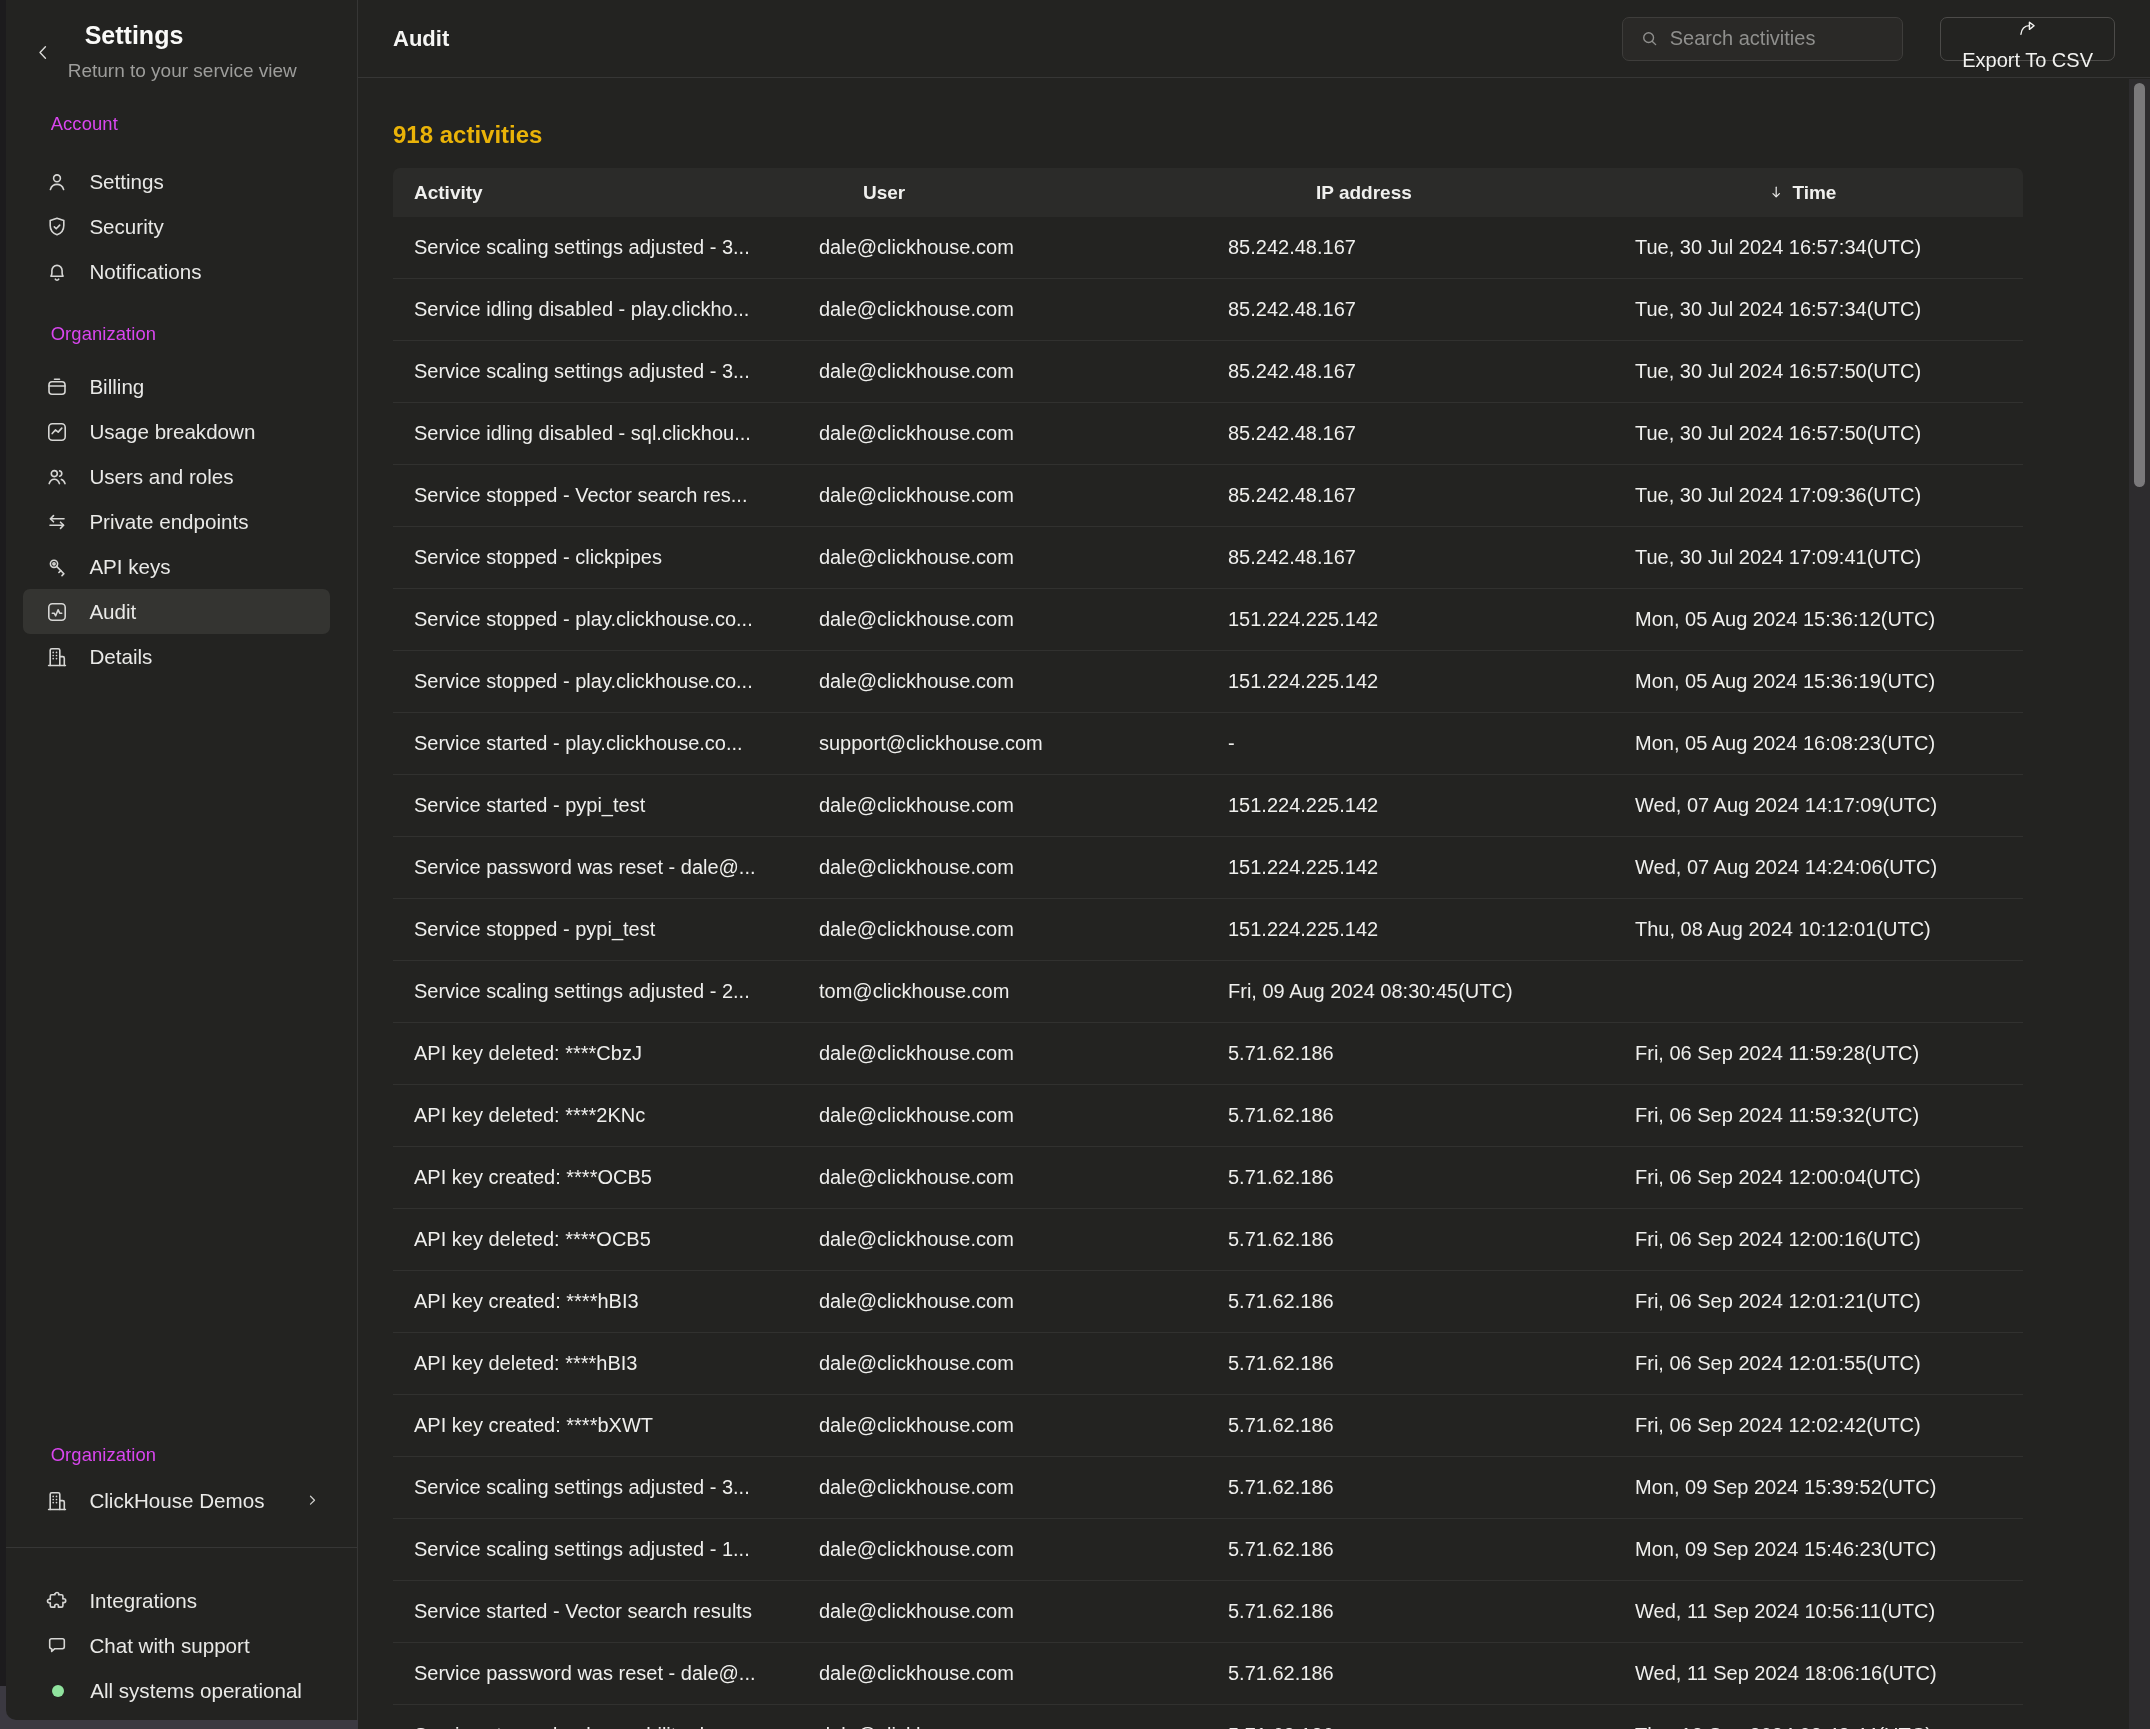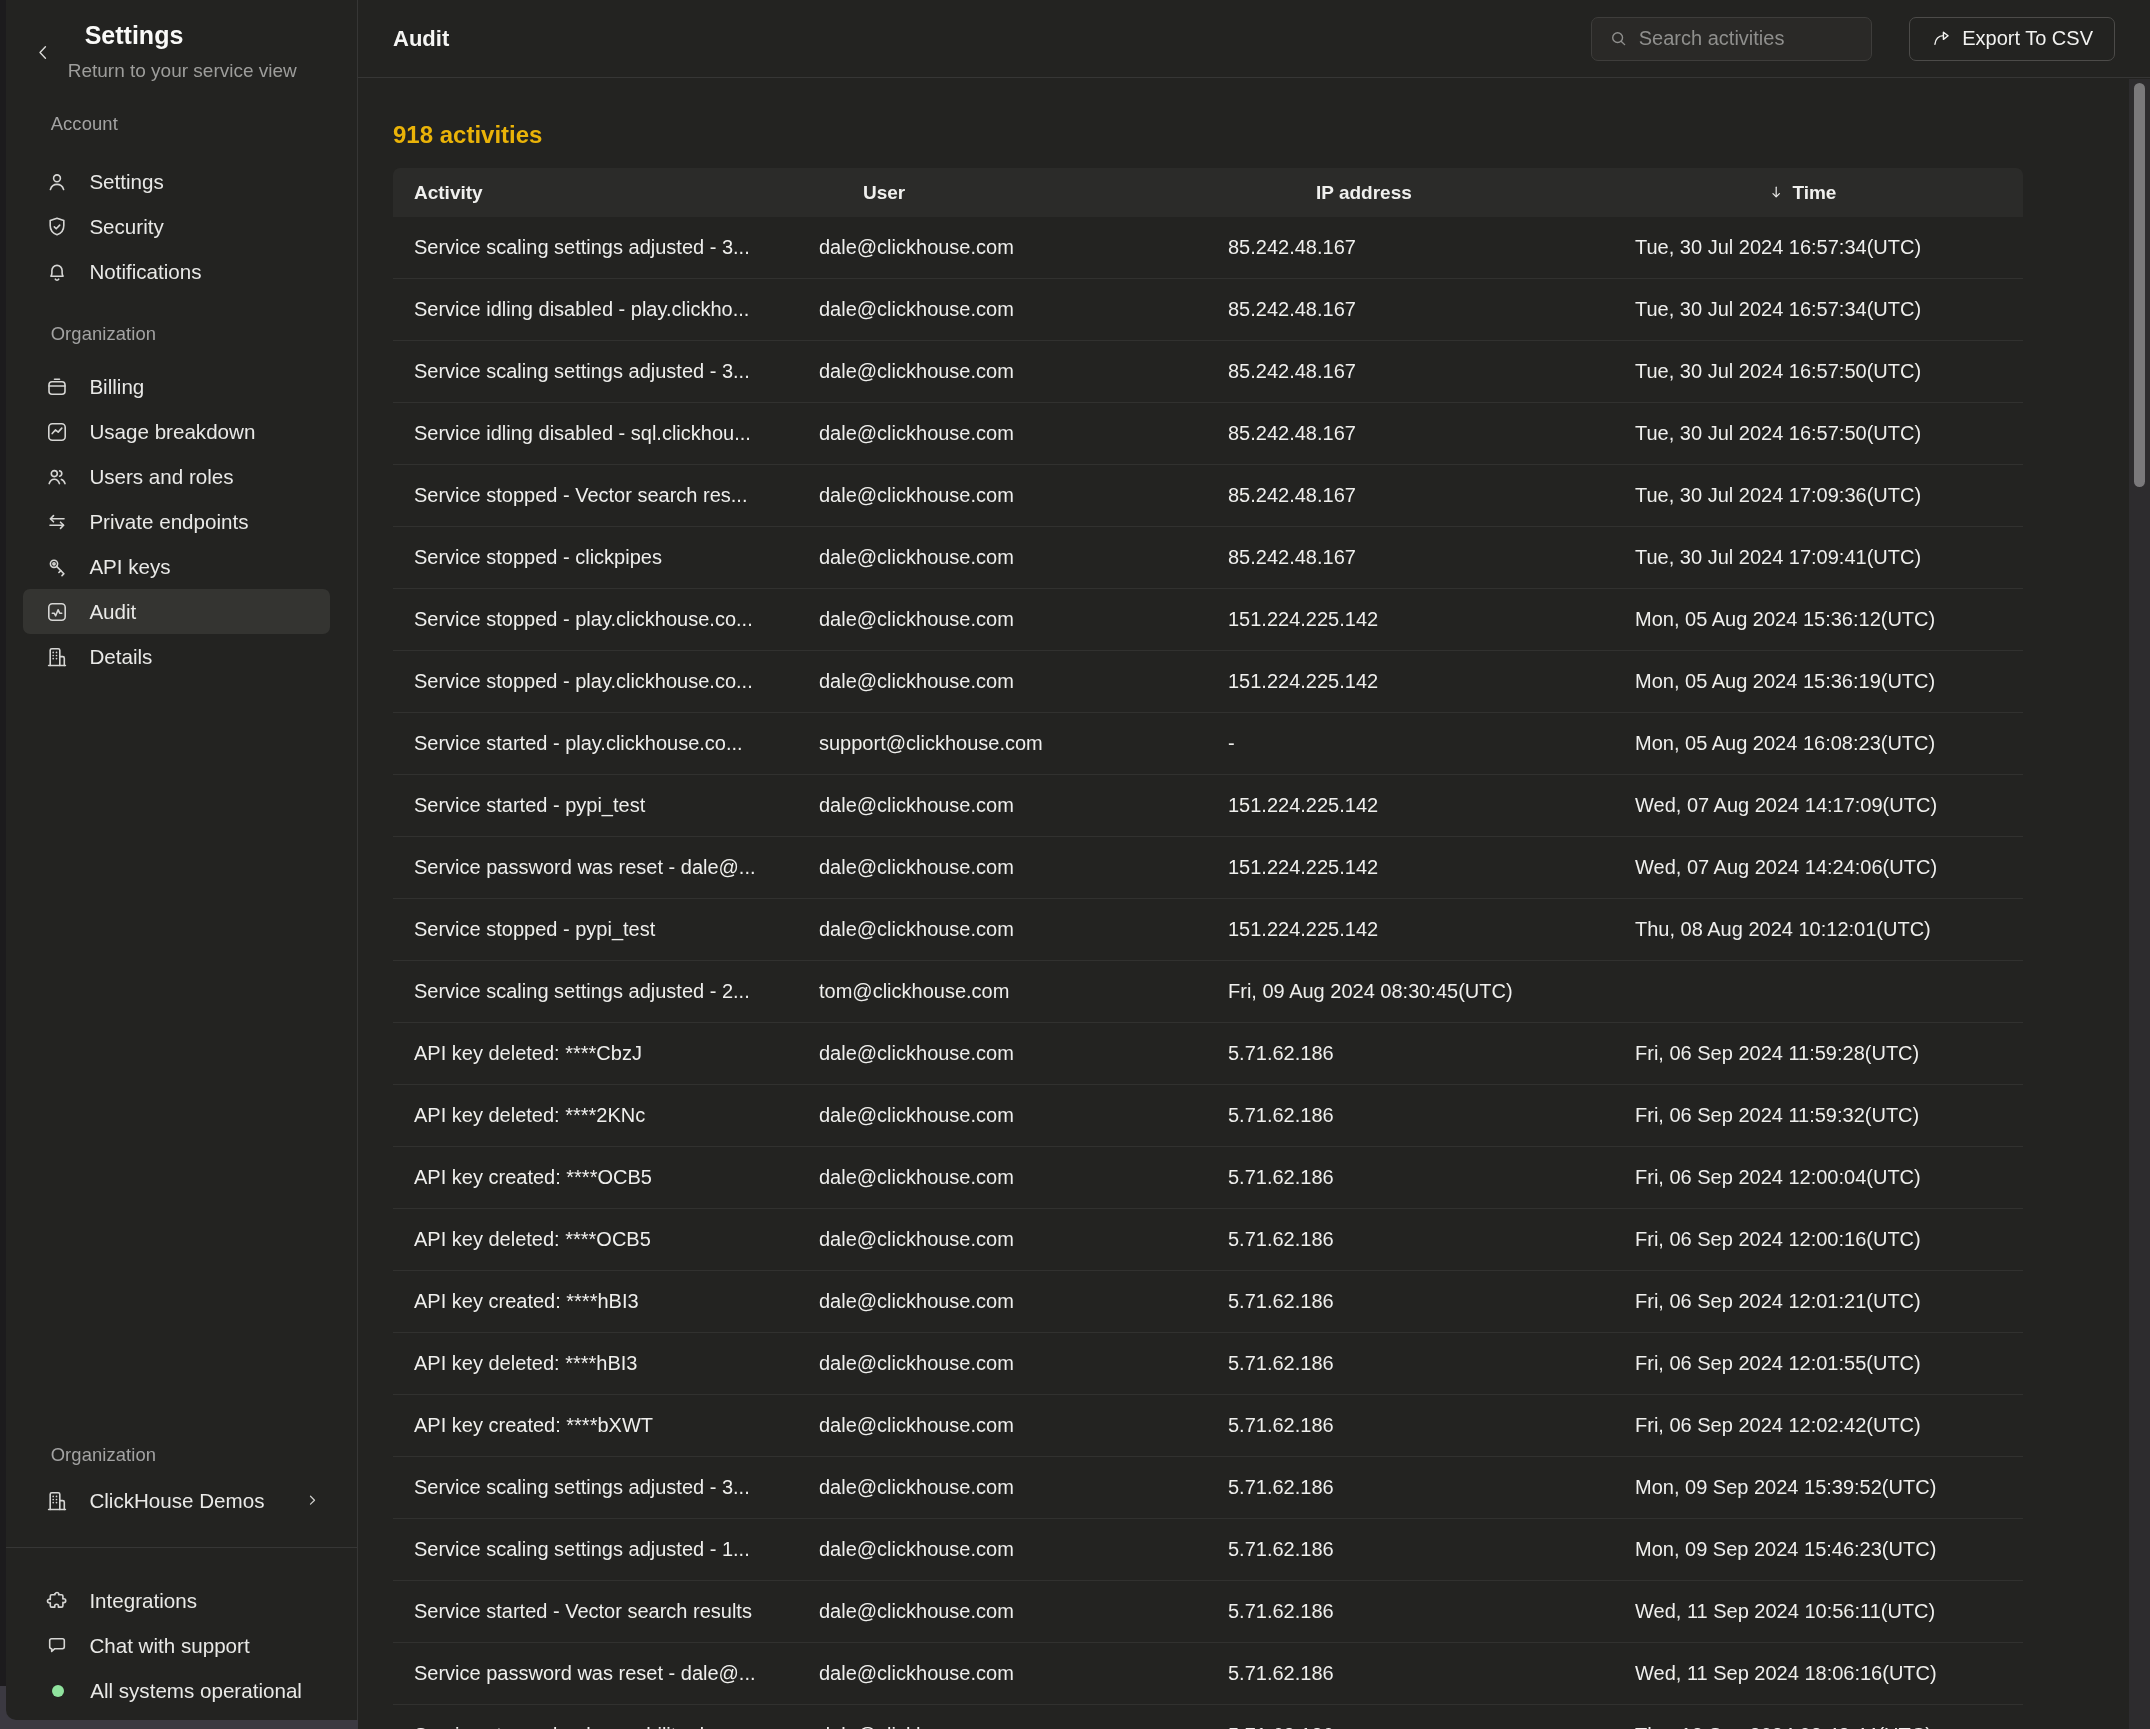--- a/index.html
+++ b/index.html
@@ -12,21 +12,21 @@
   .backdrop-strip { position:absolute; left:0; bottom:0; width:369px; height:43px; background:#3b3941; }
 
   
   .sidebar { position:absolute; left:5.7px; top:0; width:352px; height:1720px;
              background:#232321; border-right:0.7px solid rgba(255,255,255,0.09);
              border-bottom-left-radius:10px; z-index:2; }
   .back-btn { position:absolute; left:24px; top:38px; width:28px; height:28px;
               color:#d9d9d7; display:flex; align-items:center; justify-content:center; cursor:pointer; }
   .sb-title { position:absolute; left:79px; top:21px; font-size:25px; font-weight:700; color:#fafaf8; }
   .sb-subtitle { position:absolute; left:62px; top:60px; font-size:19px; color:#9d9d9b; }
-  .section-label { position:absolute; left:45px; font-size:18.4px; font-weight:500; color:#a3a3a3; letter-spacing:0.1px; }
+  .section-label { position:absolute; left:45px; font-size:18.4px; font-weight:500; color:#d946ef; letter-spacing:0.1px; }
   .nav-list { position:absolute; left:0; width:100%; }
   .nav-item { height:45px; margin:0 27px 0 17.7px; padding-left:22px; border-radius:7px;
               display:flex; align-items:center; gap:20px; cursor:pointer; }
   .nav-item.active { background:#343431; }
   .nicon { width:24px; height:24px; color:#d6d6d4; flex:0 0 auto; }
   .nicon svg { width:24px; height:24px; }
   .nlabel { font-size:20.6px; color:#e9e9e7; white-space:nowrap; }
   .sb-divider { position:absolute; left:0; top:1547px; width:100%; height:0.7px; background:rgba(255,255,255,0.09); }
   .chev-right { margin-left:auto; margin-right:8.5px; width:18.4px; height:18.4px; color:#cfcfcd; }
   .chev-right svg { width:18.4px; height:18.4px; }
@@ -40,21 +40,21 @@
   .tb-spacer { flex:1; }
   .search-box { width:281px; height:44px; background:#2a2927; border:0.7px solid #3e3d3b; border-radius:7px;
                 display:flex; align-items:center; gap:10px; padding:0 15.6px; }
   .search-box .sicon { width:21px; height:21px; color:#8f8f8d; flex:0 0 auto; }
   .search-box .sicon svg { width:21px; height:21px; }
   .search-box input { flex:1; background:transparent; border:none; outline:none;
                       font-family:"Liberation Sans", sans-serif; font-size:20px; color:#e8e8e6; }
   .search-box input::placeholder { color:#8f8f8d; }
   .export-btn { margin-left:37px; height:44px; padding:0 21px; background:transparent;
                 border:0.7px solid #4c4b49; border-radius:7px; display:flex; align-items:center; gap:10px;
-                font-family:"Liberation Sans", sans-serif; font-size:20px; font-weight:500; color:#f2f2f0; cursor:pointer; }
+                font-family:"Liberation Sans", sans-serif; font-size:20px; font-weight:500; color:#f2f2f0; cursor:pointer;flex-direction:column; }
   .export-btn .eicon { width:21px; height:21px; color:#f2f2f0; }
   .export-btn .eicon svg { width:21px; height:21px; }
 
   .content { padding:44px 0 0 35px; }
   .count-label { font-size:24px; font-weight:700; color:#eab308; line-height:25.5px; }
   .audit-table { margin-top:20.6px; width:1630px; }
   .t-head { display:grid; grid-template-columns:405px 409px 407px 1fr; height:49px;
             background:#2b2b29; border-radius:7px 7px 0 0;gap:44px; }
   .t-head .hcell { display:flex; align-items:center; padding-left:21px; font-size:19px;
                    font-weight:600; color:#f0f0ee; gap:7px; cursor:pointer; }

